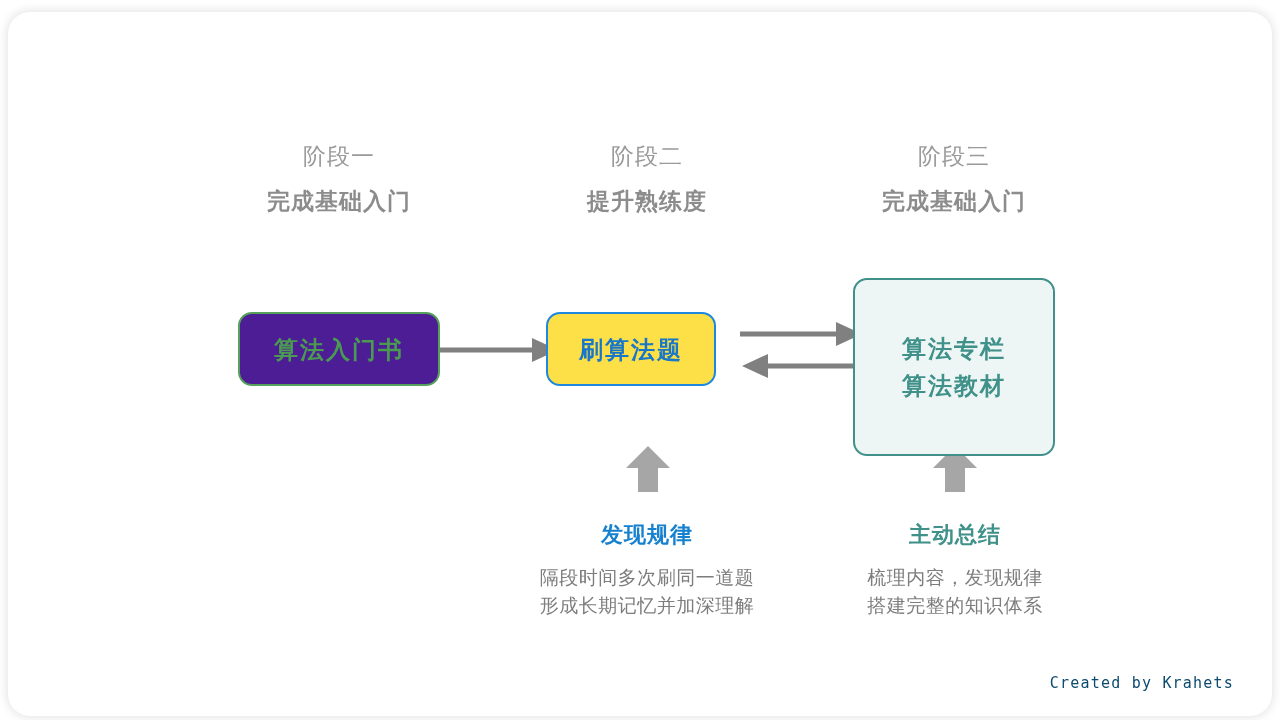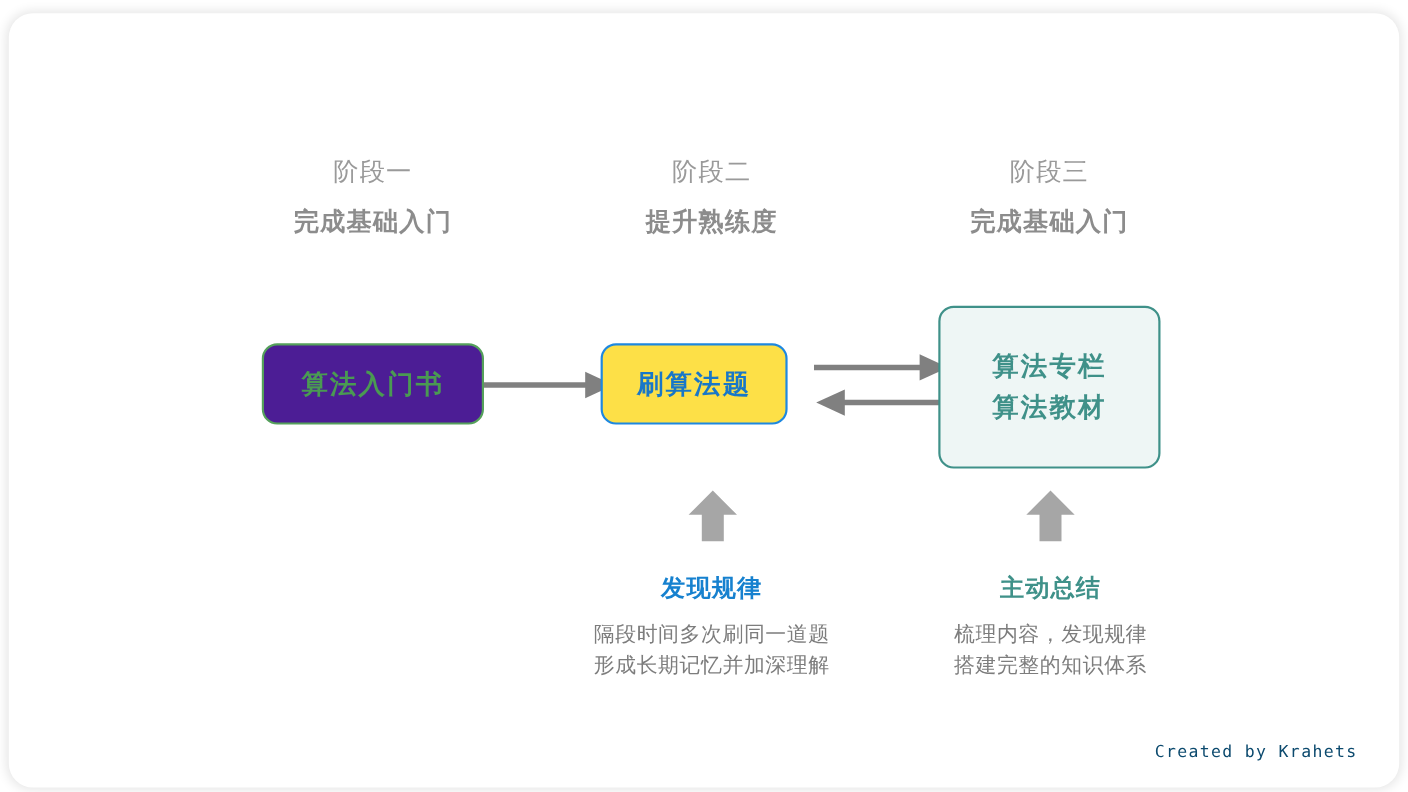--- a/index.html
+++ b/index.html
@@ -74,21 +74,21 @@
     font-size: 24px;
   }
   #node-practice {
     left: 538px; top: 300px; width: 170px; height: 74px;
     background: #fde047;
     border-color: #1e88e0;
     color: #1877c8;
     font-size: 24px;
   }
   #node-system {
-    left: 845px; top: 266px; width: 202px; height: 148px;
+    left: 845px; top: 266px; width: 202px; height: 178px;
     background: #eef6f5;
     border-color: #3f9189;
     color: #3f9189;
     font-size: 24px;
   }
 
   
   .connector {
     position: absolute;
   }

